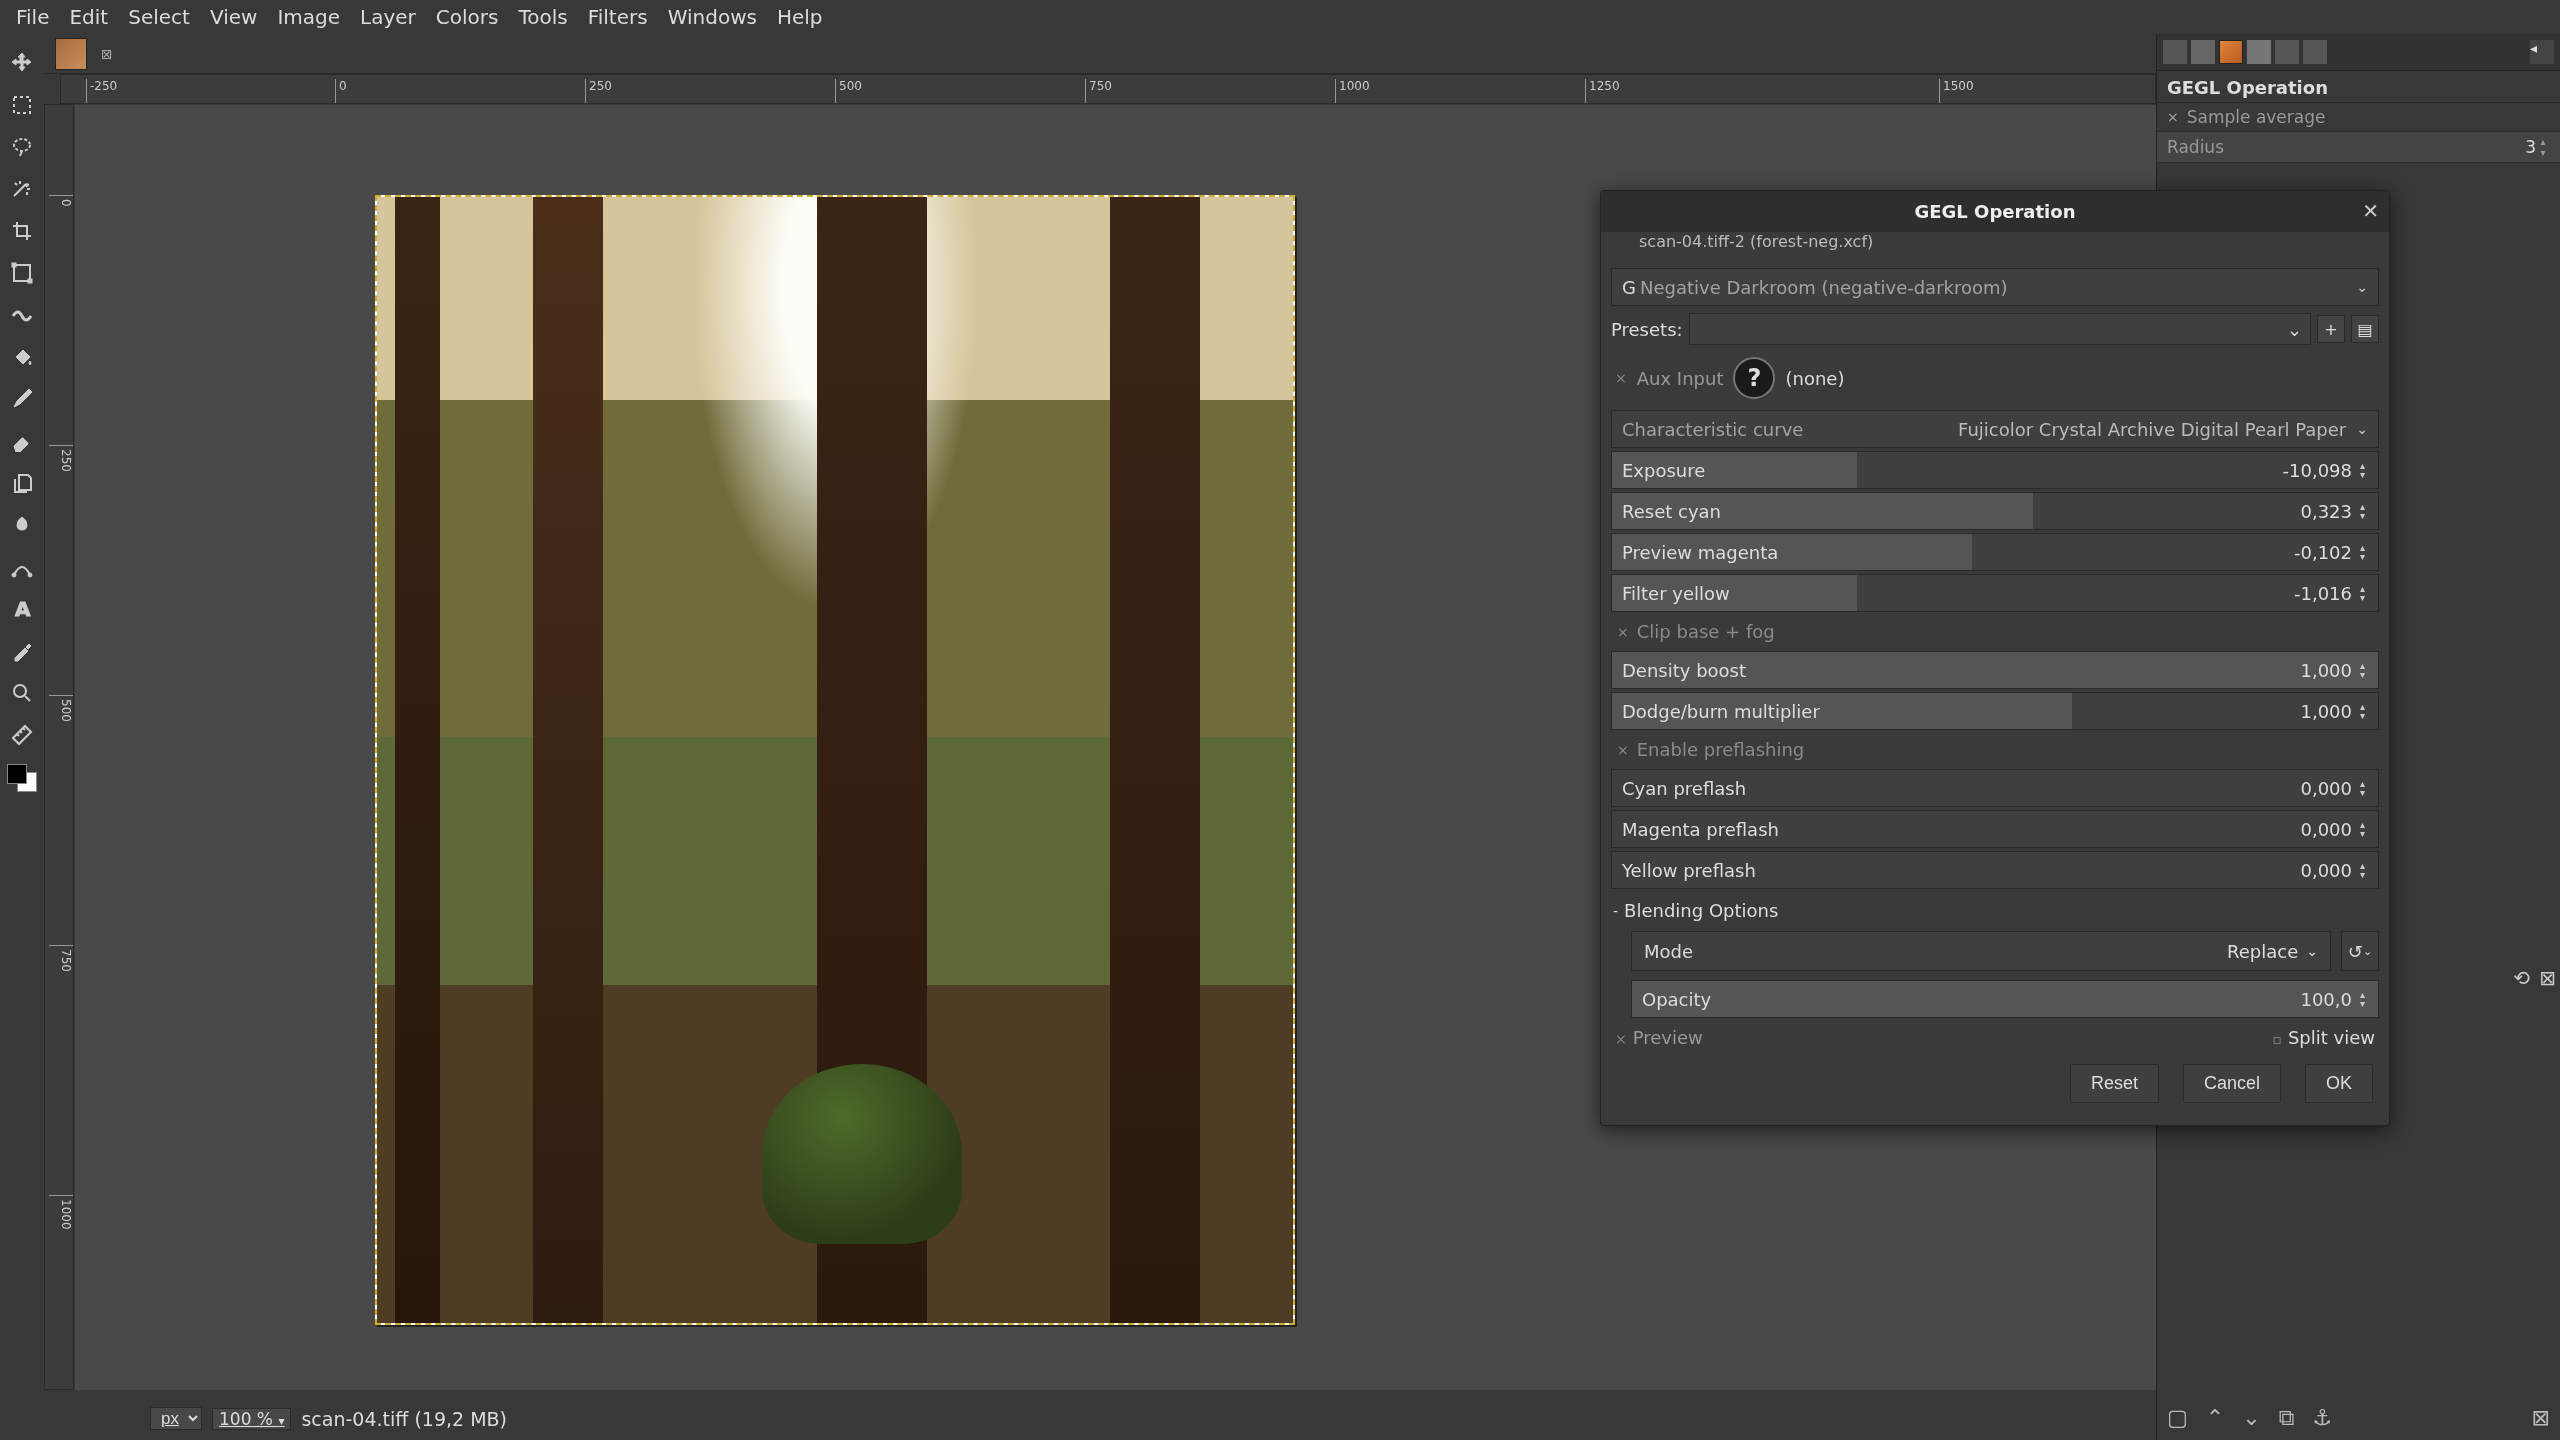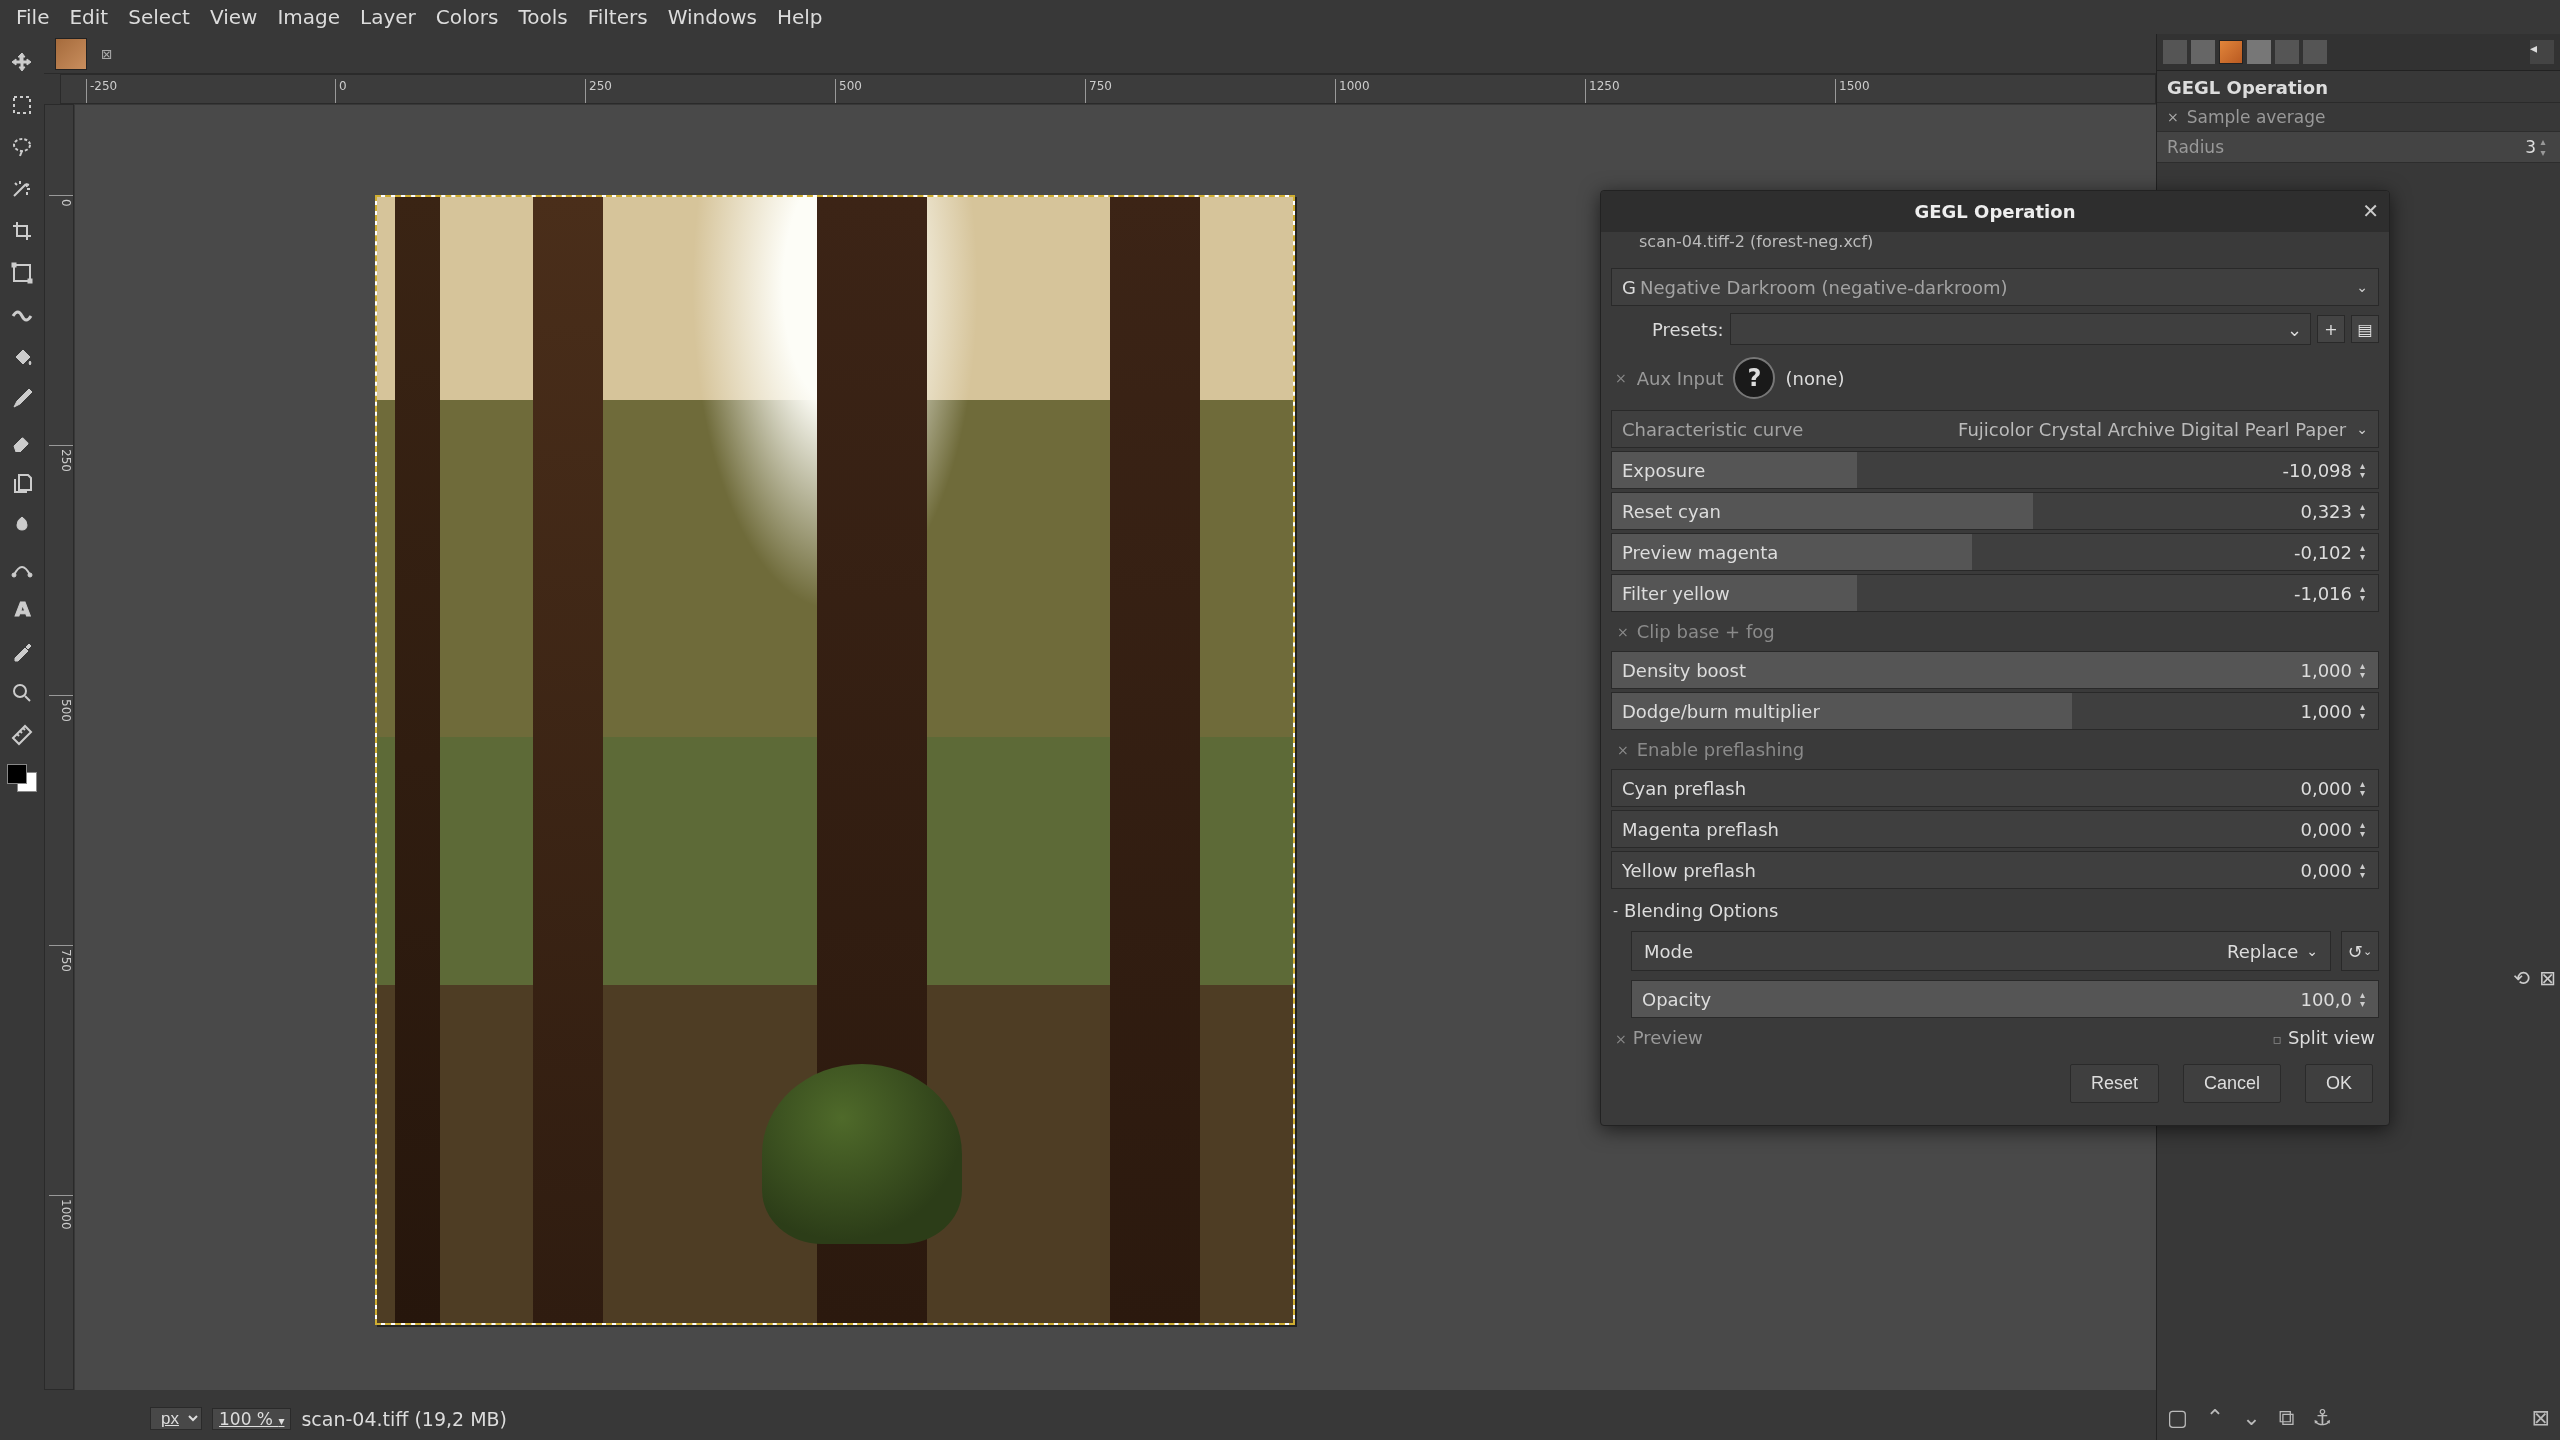--- a/index.html
+++ b/index.html
@@ -77,21 +77,21 @@
   .dlg-sub  { padding:0 14px 8px 38px; color:#bbb; font-size:16px;}
   .dlg-body { padding:6px 10px 10px; }
 
   .combo, .slider-row, .combo2 {
     display:flex; align-items:center; background:#3f3f3f; border:1px solid #292929;
     margin:3px 0; position:relative; height:38px; padding:0 10px;
   }
   .combo .lab, .combo2 .lab { color:#a3a3a3; }
   .combo .chev, .combo2 .chev { margin-left:auto; font-size:14px; color:#ccc;}
   .desc-text { padding:6px 4px; color:#ddd; }
-  .presets-row { display:flex; align-items:center; gap:6px; padding:4px 0;margin-left:41px; }
+  .presets-row { display:flex; align-items:center; gap:6px; padding:4px 0; }
   .presets-row .pcombo { flex:1; background:#3f3f3f; border:1px solid #292929; height:32px; display:flex; align-items:center; padding:0 8px;}
   .presets-row .pcombo .chev{margin-left:auto;}
   .presets-row .pbtn{ width:28px;height:28px;border:1px solid #292929;background:#444;display:flex;align-items:center;justify-content:center;font-size:16px;}
 
   .aux-row { display:flex; align-items:center; gap:10px; padding:8px 4px; }
   .aux-row .x{font-size:14px;color:#888;}
   .aux-row .lab{color:#999;}
   .aux-thumb{ width:42px;height:42px;border-radius:50%;background:#1a1a1a;display:flex;align-items:center;justify-content:center;border:2px solid #777;}
   .aux-thumb span{font-size:24px;color:#ddd;font-weight:bold;}
 
@@ -244,21 +244,21 @@
 </div>
 
 <div class="hruler" id="hruler">
     <div class="ruler-tick" style="left: 25px;">-250</div>
     <div class="ruler-tick" style="left: 274px;">0</div>
     <div class="ruler-tick" style="left: 524px;">250</div>
     <div class="ruler-tick" style="left: 774px;">500</div>
     <div class="ruler-tick" style="left: 1024px;">750</div>
     <div class="ruler-tick" style="left: 1274px;">1000</div>
     <div class="ruler-tick" style="left: 1524px;">1250</div>
-    <div class="ruler-tick" style="left: 1774px;">1500</div>
+    <div class="ruler-tick" style="left: 1878px;">1500</div>
   </div>
 <div class="vruler" id="vruler">
     <div class="ruler-tick" style="top: 90px;">0</div>
     <div class="ruler-tick" style="top: 340px;">250</div>
     <div class="ruler-tick" style="top: 590px;">500</div>
     <div class="ruler-tick" style="top: 840px;">750</div>
     <div class="ruler-tick" style="top: 1090px;">1000</div>
   </div>
 
 <div class="canvas-area">

